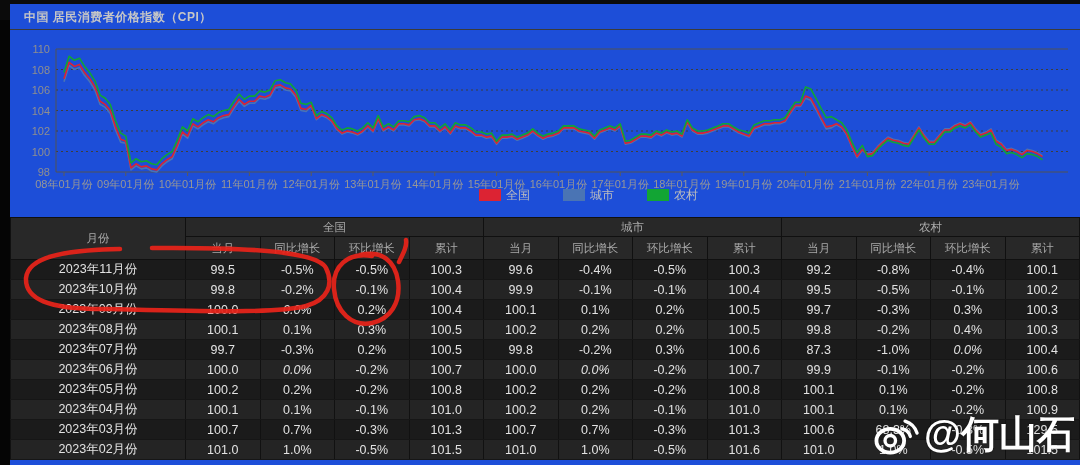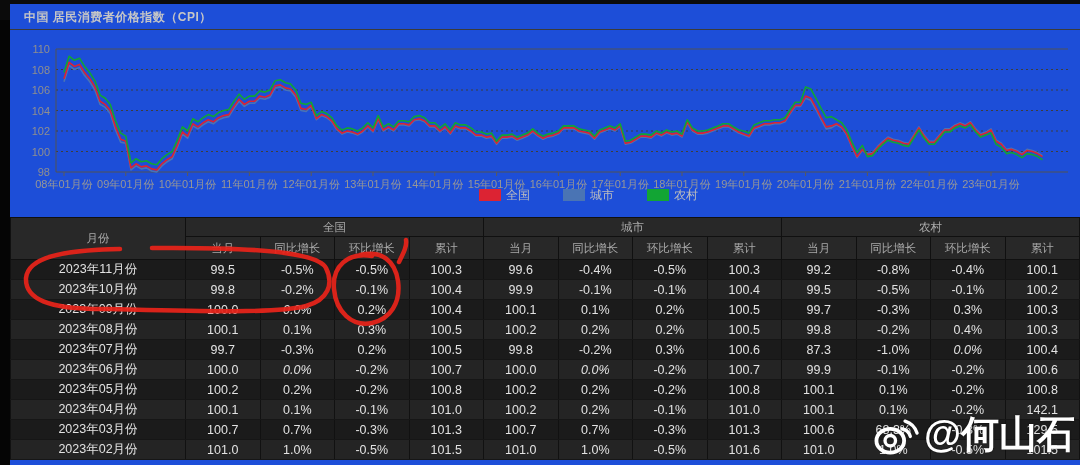--- a/index.html
+++ b/index.html
@@ -269,21 +269,21 @@
           <td class="pos">0.1%</td>
           <td class="neg">-0.1%</td>
           <td>101.0</td>
           <td>100.2</td>
           <td class="pos">0.2%</td>
           <td class="neg">-0.1%</td>
           <td>101.0</td>
           <td>100.1</td>
           <td class="pos">0.1%</td>
           <td class="neg">-0.2%</td>
-          <td>142.1</td>
+          <td>100.9</td>
         </tr>
         <tr class="r-odd">
           <td class="month">2023年03月份</td>
           <td>100.7</td>
           <td class="pos">0.7%</td>
           <td class="neg">-0.3%</td>
           <td>101.3</td>
           <td>100.7</td>
           <td class="pos">0.7%</td>
           <td class="neg">-0.3%</td>

